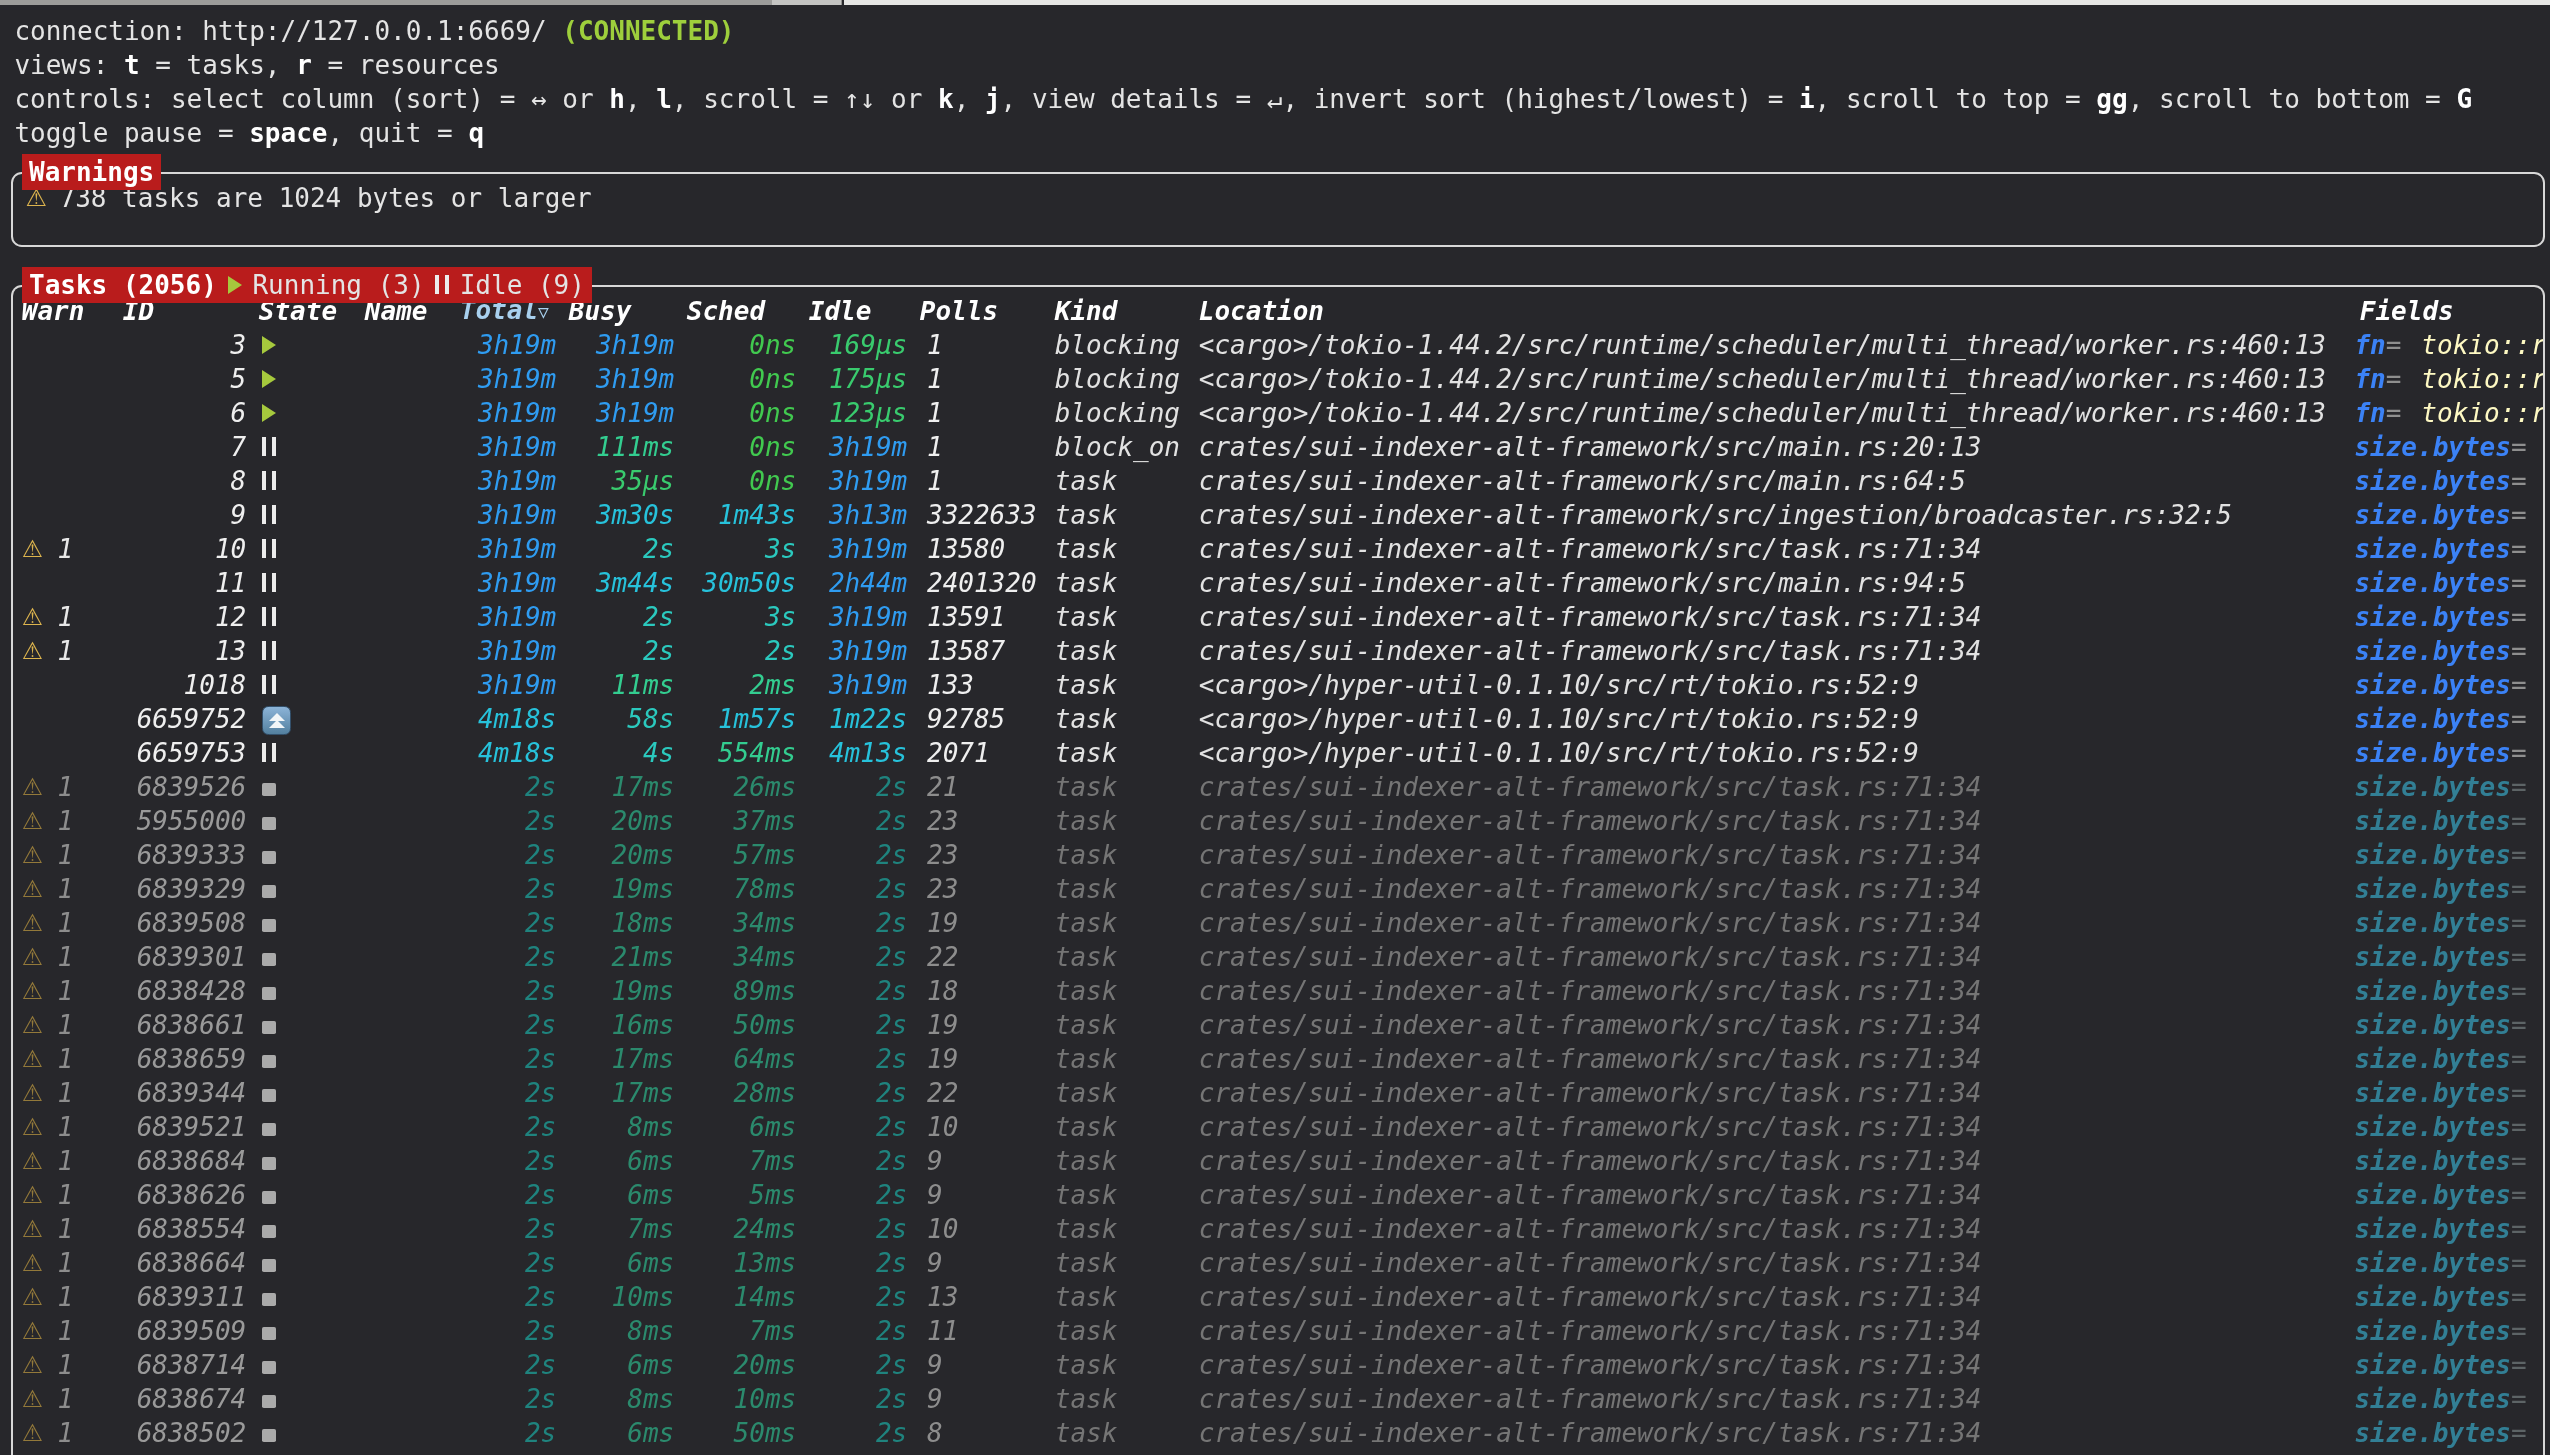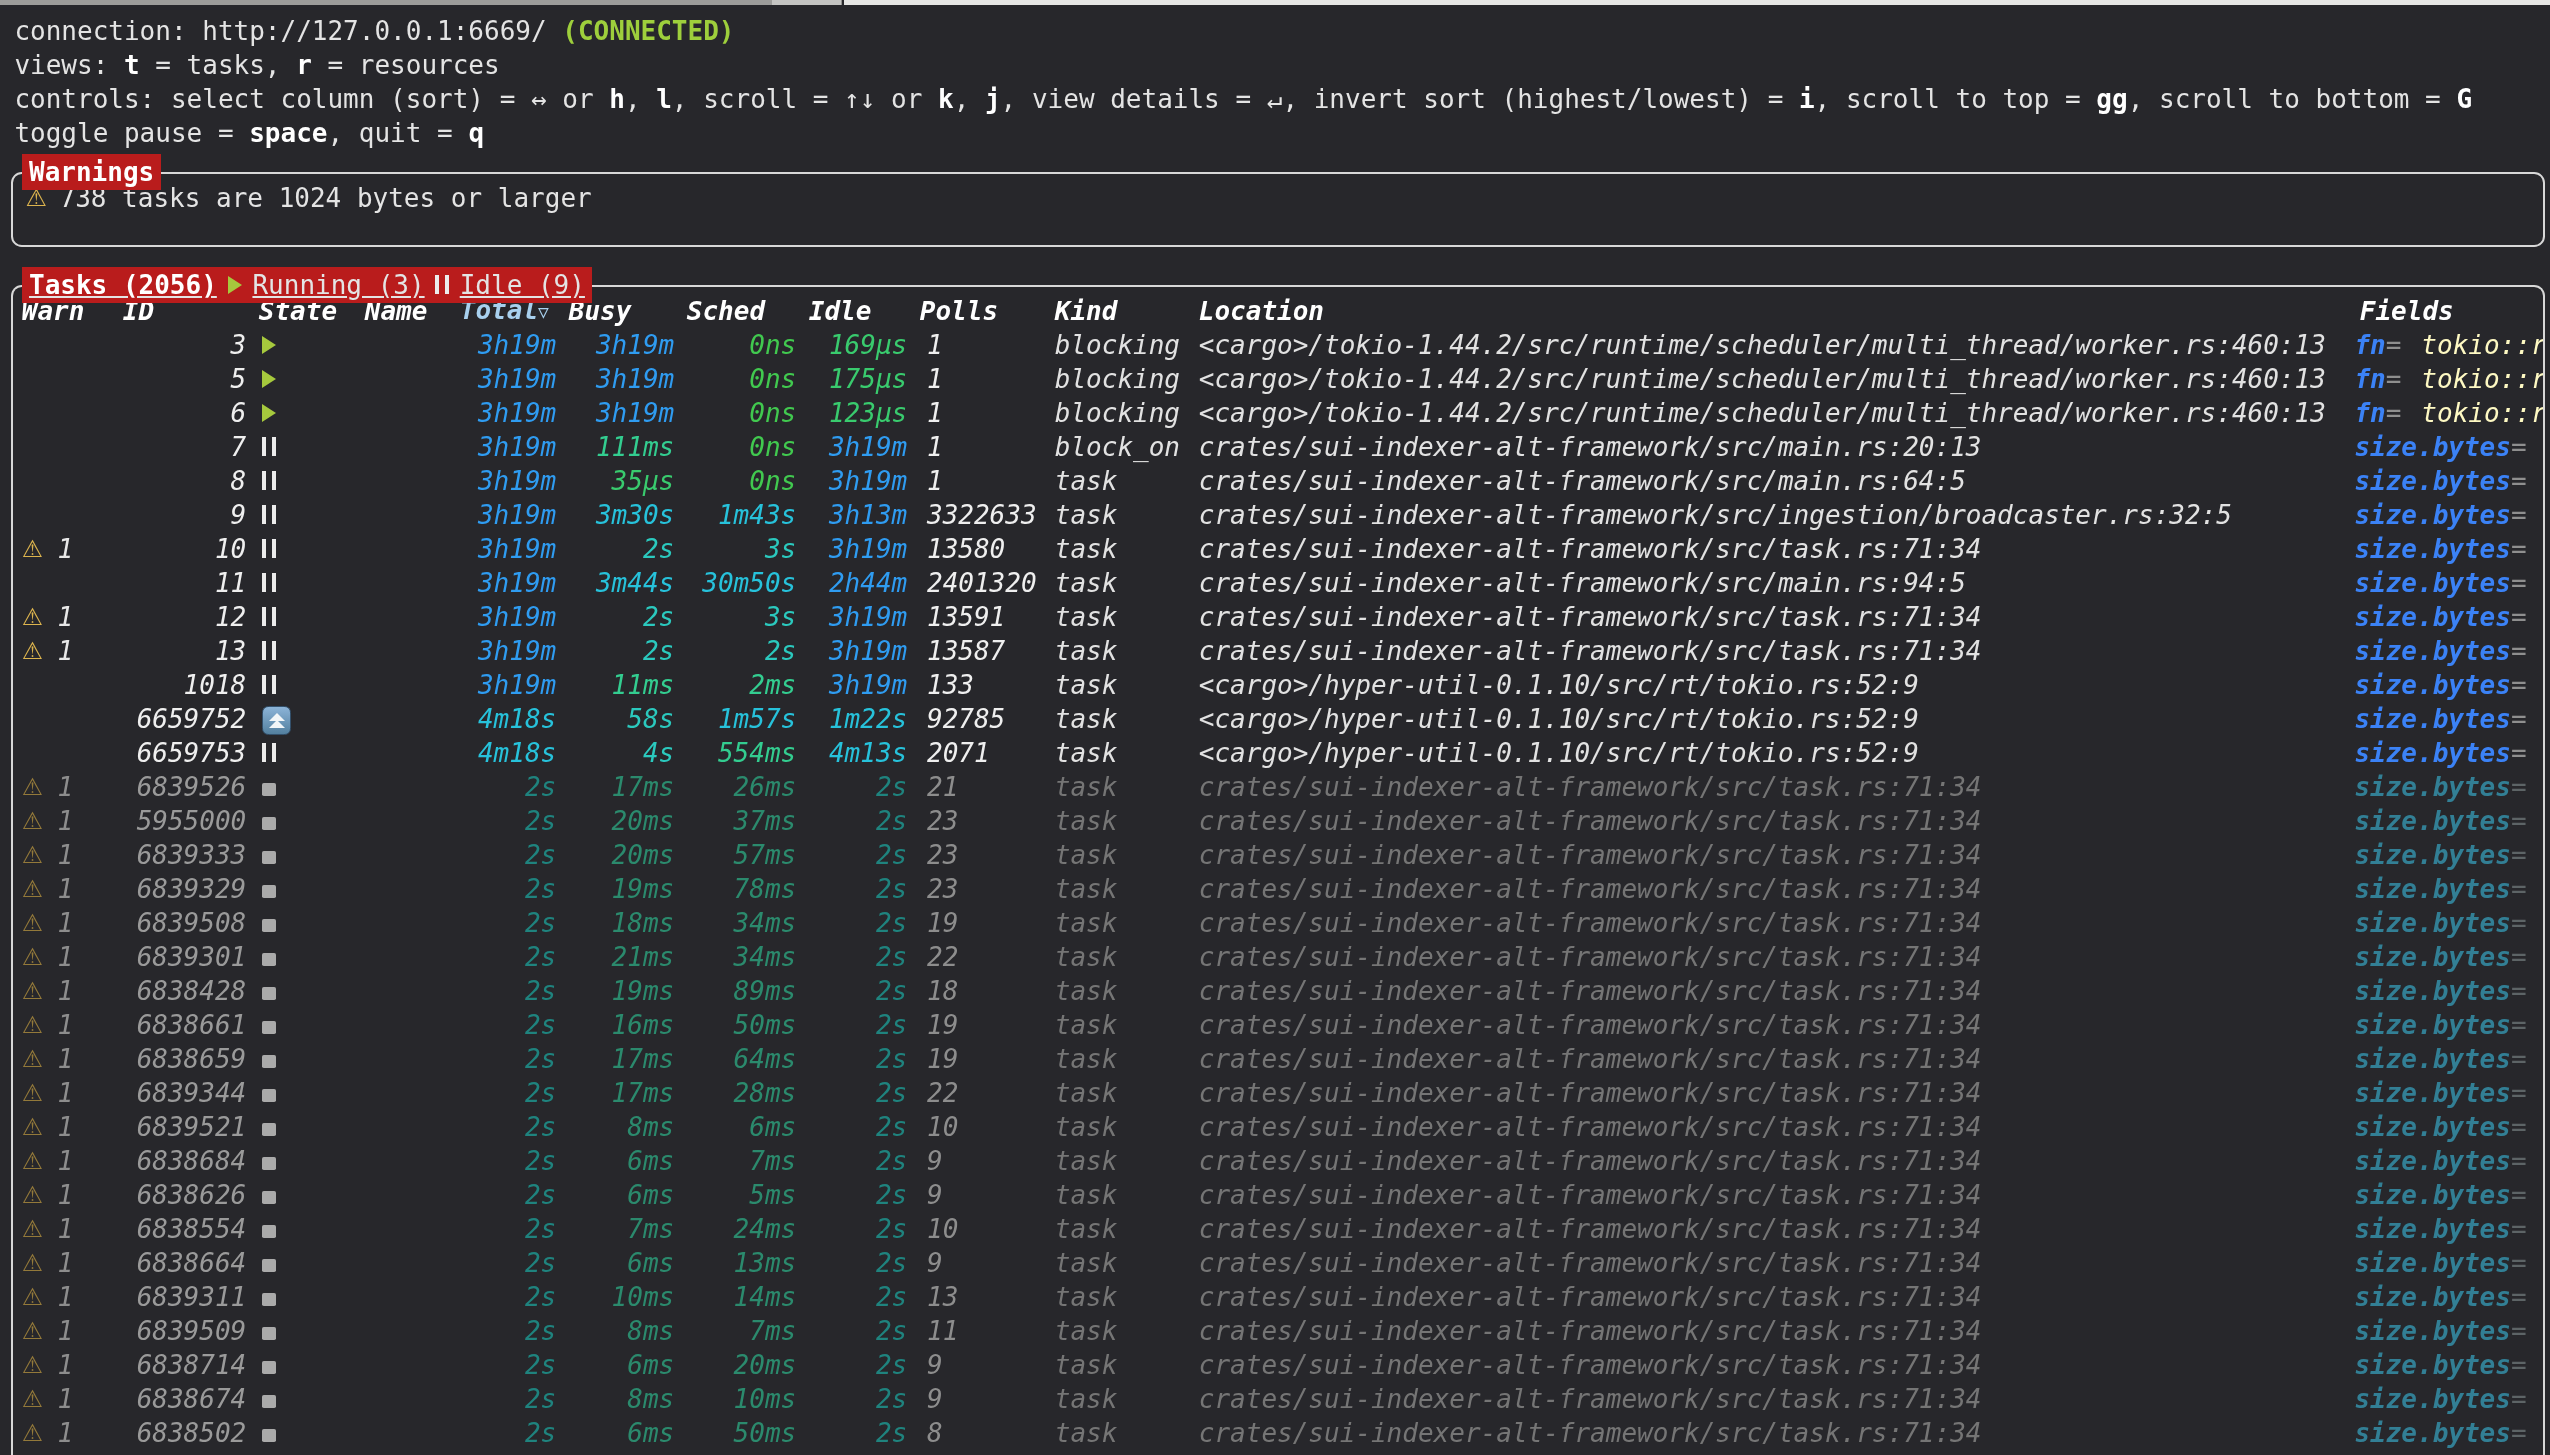--- a/index.html
+++ b/index.html
@@ -24,21 +24,21 @@
   .term { position:absolute; top:9px; left:0; width:2550px; height:1451px; }
   .status-lines { padding:5.4px 0 0 14.4px; }
   .hline { height:34px; }
 
   
   .box { position:relative; border:2.7px solid #d8d8d8; border-radius:10.8px; margin-left:10.8px; margin-right:5.4px; background:#27272b; }
   .box-label { position:absolute; top:-20px; left:9px; height:36px; background:#b91c1c; padding:0 7.2px; display:flex; align-items:center; }
   .warnings-box { margin-top:21.5px; height:75px; }
   .warnings-box .wline { padding:14.4px 0 0 12.6px; height:34px; display:flex; align-items:center; gap:12.6px; }
   .tasks-box { margin-top:38px; height:1256px; border-bottom:none; border-radius:10.8px 10.8px 0 0; }
-  .tasks-box .box-label { gap:10.8px;text-decoration:underline; }
+  .tasks-box .box-label { gap:10.8px; }
 
   .warn-ic { font-family:"DejaVu Sans",sans-serif; color:#dcb44e; font-size:24px; }
   .wc { color:#e8e8e8; }
 
   
   .ic-run { display:inline-block; width:0; height:0; border-left:14.4px solid #a6c93d; border-top:9px solid transparent; border-bottom:9px solid transparent; }
   .ic-pause { display:inline-block; width:13.5px; height:19px; border-left:4.5px solid #ececec; border-right:4.5px solid #ececec; }
   .ic-done { display:inline-block; width:13.5px; height:13.5px; background:#aaaaaa; border-radius:1.8px; }
   .ic-woken { display:inline-flex; width:29px; height:29px; border-radius:6.3px; background:linear-gradient(#8cb4d8,#53809f); border:0.9px solid #33506b; flex-direction:column; align-items:center; justify-content:center; vertical-align:middle; }
   .ic-woken i { display:block; width:0; height:0; border-left:8px solid transparent; border-right:8px solid transparent; border-bottom:8px solid #f2f6f8; }

